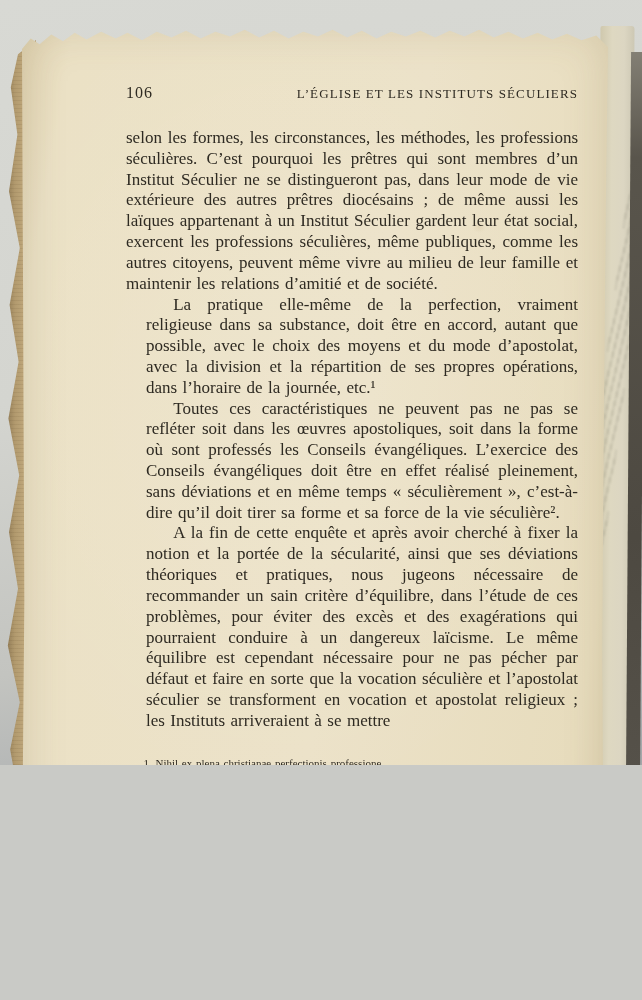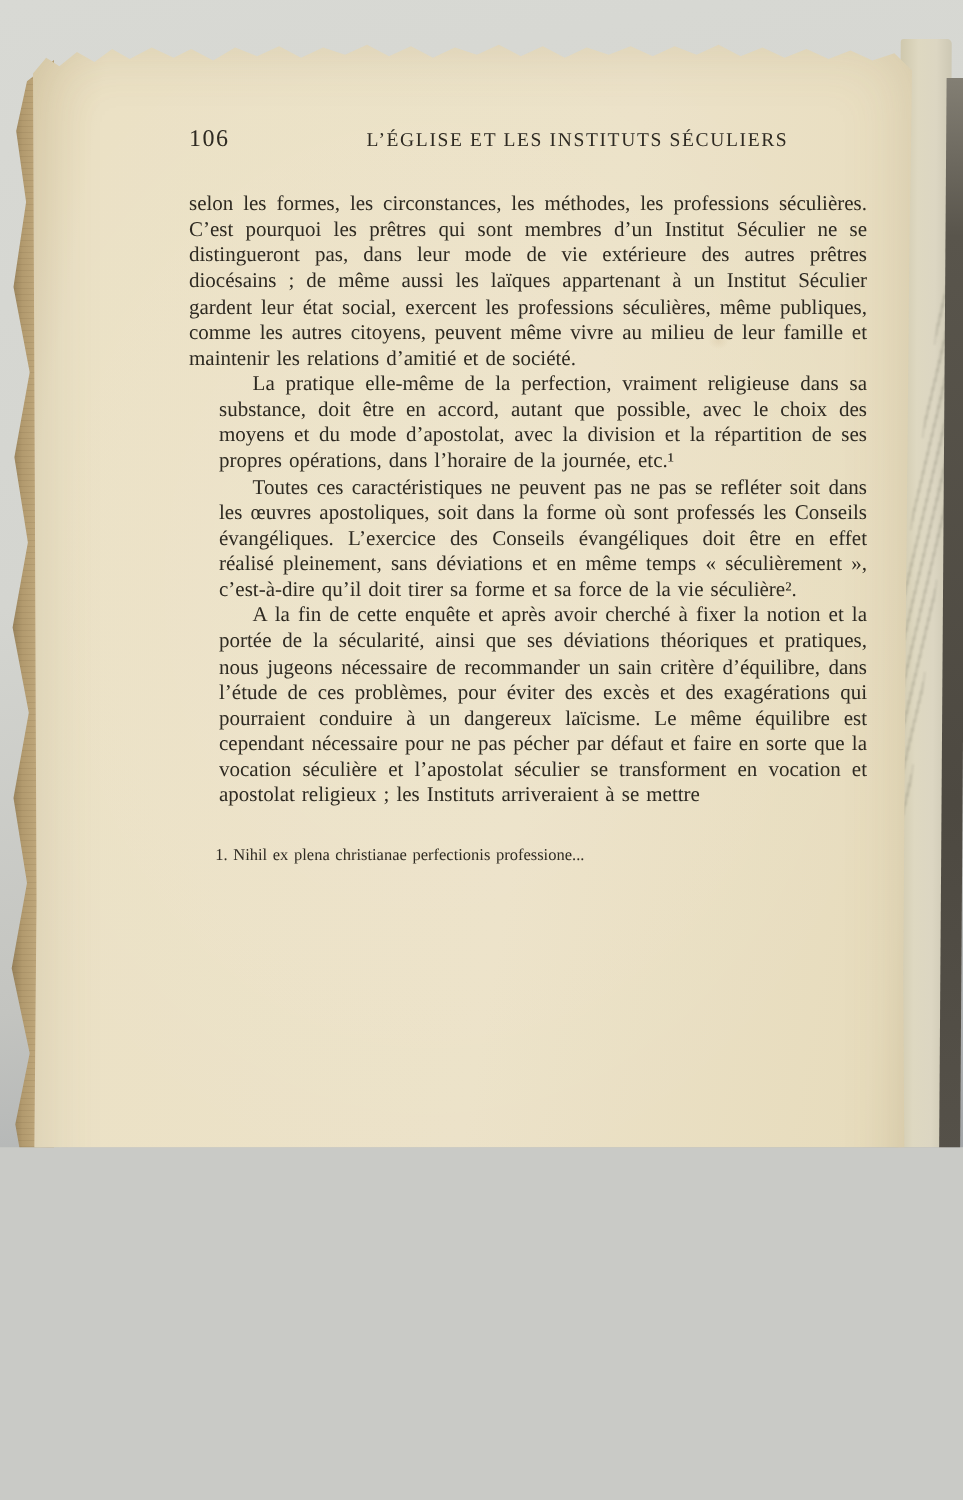--- a/index.html
+++ b/index.html
@@ -52,23 +52,23 @@
       65.5% 1.1%,68% .5%,70.5% 1.2%,73% .5%,75.5% 1.1%,78% .4%,80.5% 1.2%,83% .6%,85.5% 1.3%,
       88% .7%,90.5% 1.4%,93% .8%,95.5% 1.5%,98% 1.0%,100% 2.2%,
       99.7% 15%,99.3% 40%,99.0% 65%,99.2% 85%,98.6% 96.8%,
       95% 98.9%,88% 99.5%,78% 99.9%,65% 100%,45% 99.8%,28% 99.5%,12% 99.0%,4% 98.2%,1% 97.0%,
       0% 88%,.4% 60%,.2% 30%
     );
   }
   .content{position:absolute;left:104px;top:58px;width:452px;color:#2e2a22;}
   .page-header{display:flex;align-items:baseline;margin-bottom:26px;}
   .page-num{width:66px;font-size:16px;letter-spacing:1px;}
-  .running-title{flex:1;text-align:center;font-size:13px;letter-spacing:1.1px;white-space:nowrap;}
+  .running-title{flex:1;text-align:right;font-size:13px;letter-spacing:1.1px;white-space:nowrap;}
   .body-text p{
-    margin:0;font-size:14px;line-height:1.225;text-align:justify;
+    margin:0;font-size:17px;line-height:1.225;text-align:justify;
     word-spacing:1.2px;
   }
   .body-text p.indent{text-indent:1.6em;margin-left:20px;}
   .footnotes{margin-top:24px;}
   .footnotes p{
     margin:1px;font-size:11px;line-height:1.36;text-align:justify;
     text-indent:1.5em;word-spacing:1px;
   }
   .italic{font-style:italic;}
   .smallcaps{font-variant:small-caps;letter-spacing:.5px;}

